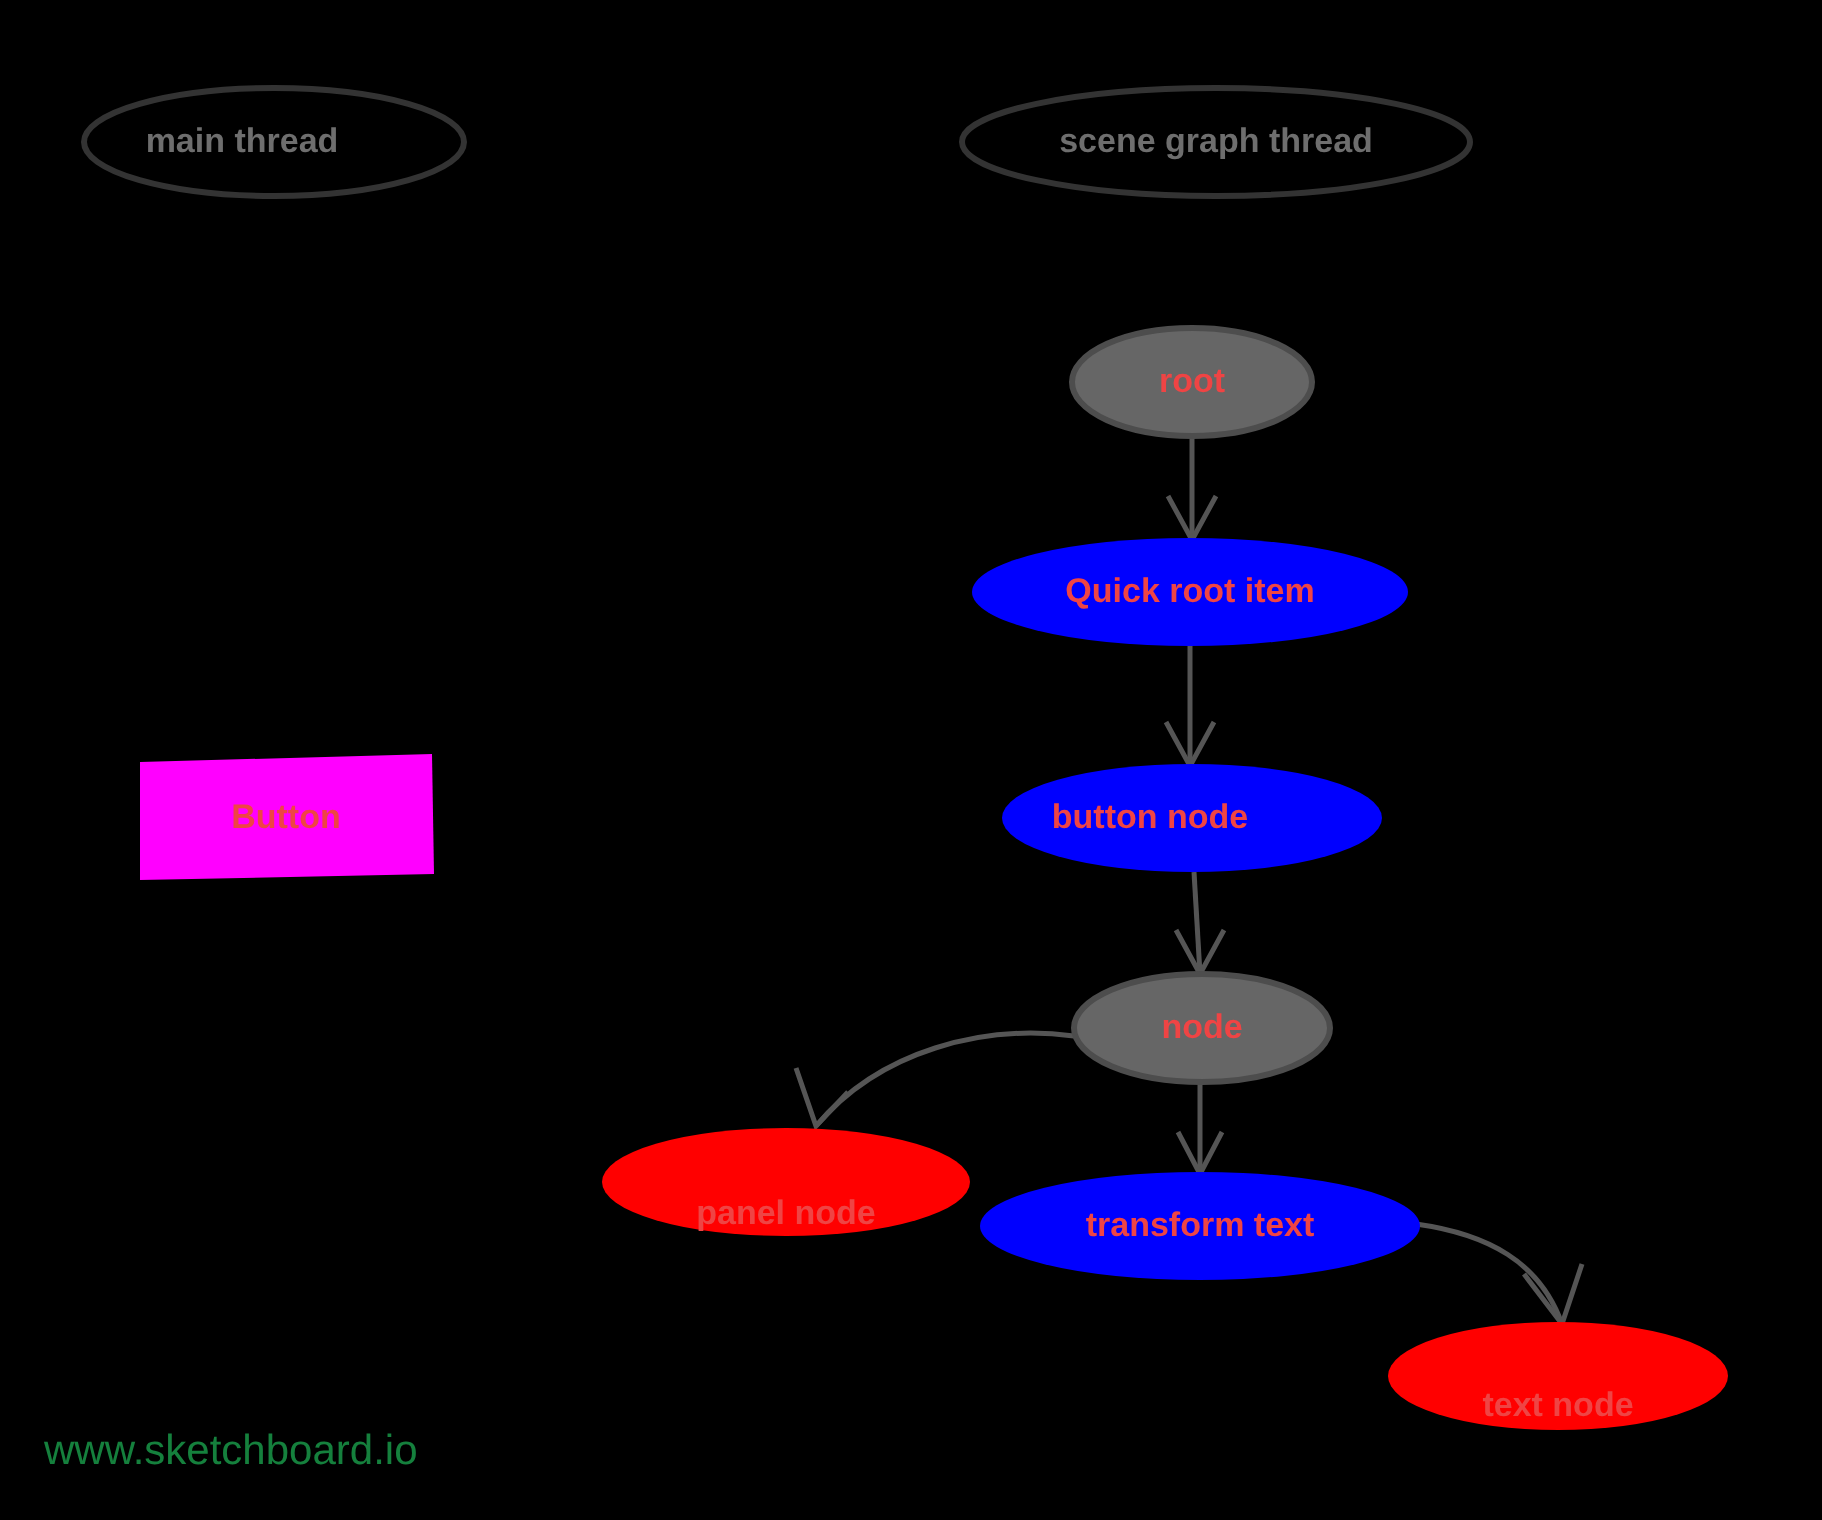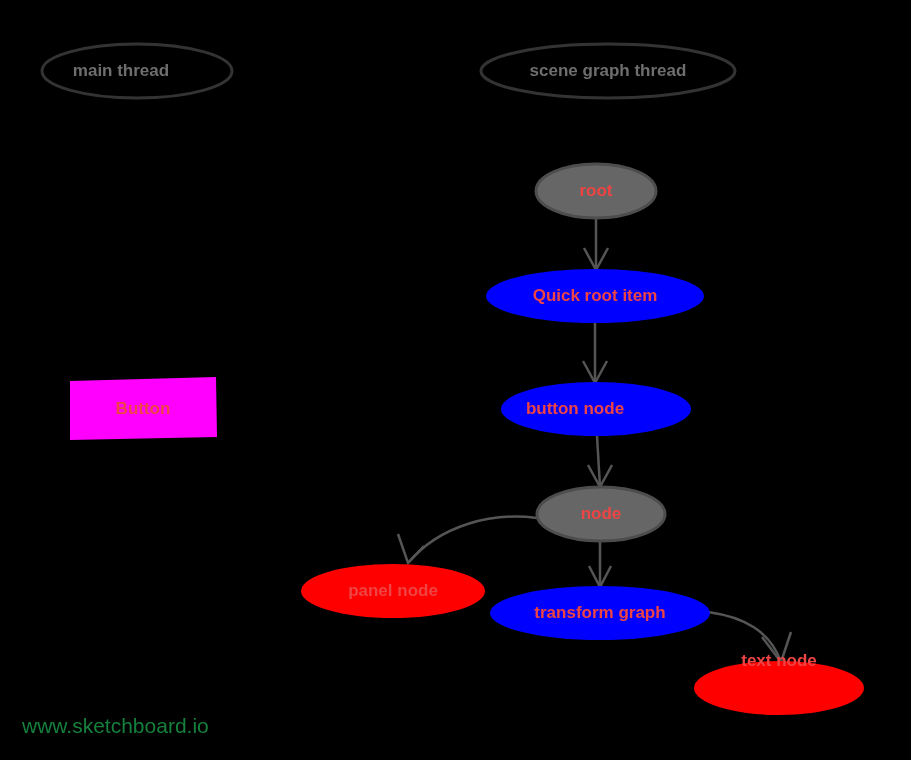--- a/index.html
+++ b/index.html
@@ -117,19 +117,19 @@
 <div class="node-label lbl-solid" style="left:536px; top:164px; width:120px; height:54px;">root</div>
 
 <div class="node-label lbl-solid" style="left:486px; top:269px; width:218px; height:54px;">Quick root item</div>
 
 <div class="node-label lbl-solid" style="left:69px; top:379px; width:148px; height:60px;text-align:right;">Button</div>
 
 <div class="node-label lbl-solid" style="left:480px; top:382px; width:190px; height:54px;">button node</div>
 
 <div class="node-label lbl-solid" style="left:537px; top:487px; width:128px; height:54px;">node</div>
 
-<div class="node-label lbl-solid" style="left:301px; top:564px; width:184px; height:54px;">panel node</div>
+<div class="node-label lbl-solid" style="left:301px; top:580px; width:184px; height:54px;">panel node</div>
 
-<div class="node-label lbl-solid" style="left:490px; top:586px; width:220px; height:54px;">transform graph</div>
+<div class="node-label lbl-solid" style="left:490px; top:586px; width:220px; height:54px;">transform text</div>
 
-<div class="node-label lbl-solid" style="left:694px; top:634px; width:170px; height:54px;">text node</div>
+<div class="node-label lbl-solid" style="left:694px; top:676px; width:170px; height:54px;">text node</div>
 
 <div class="watermark">www.sketchboard.io</div>
 
 </body></html>

